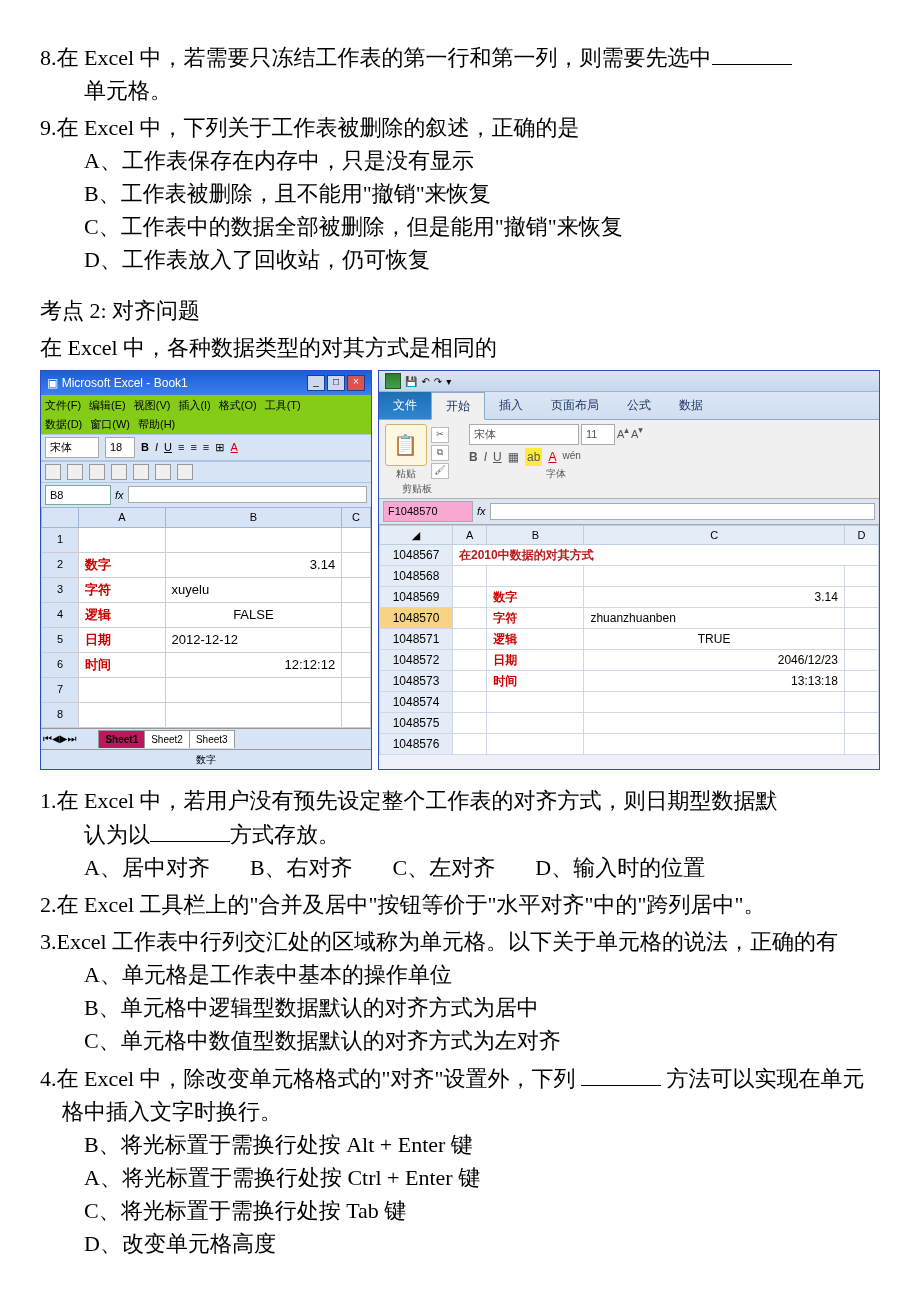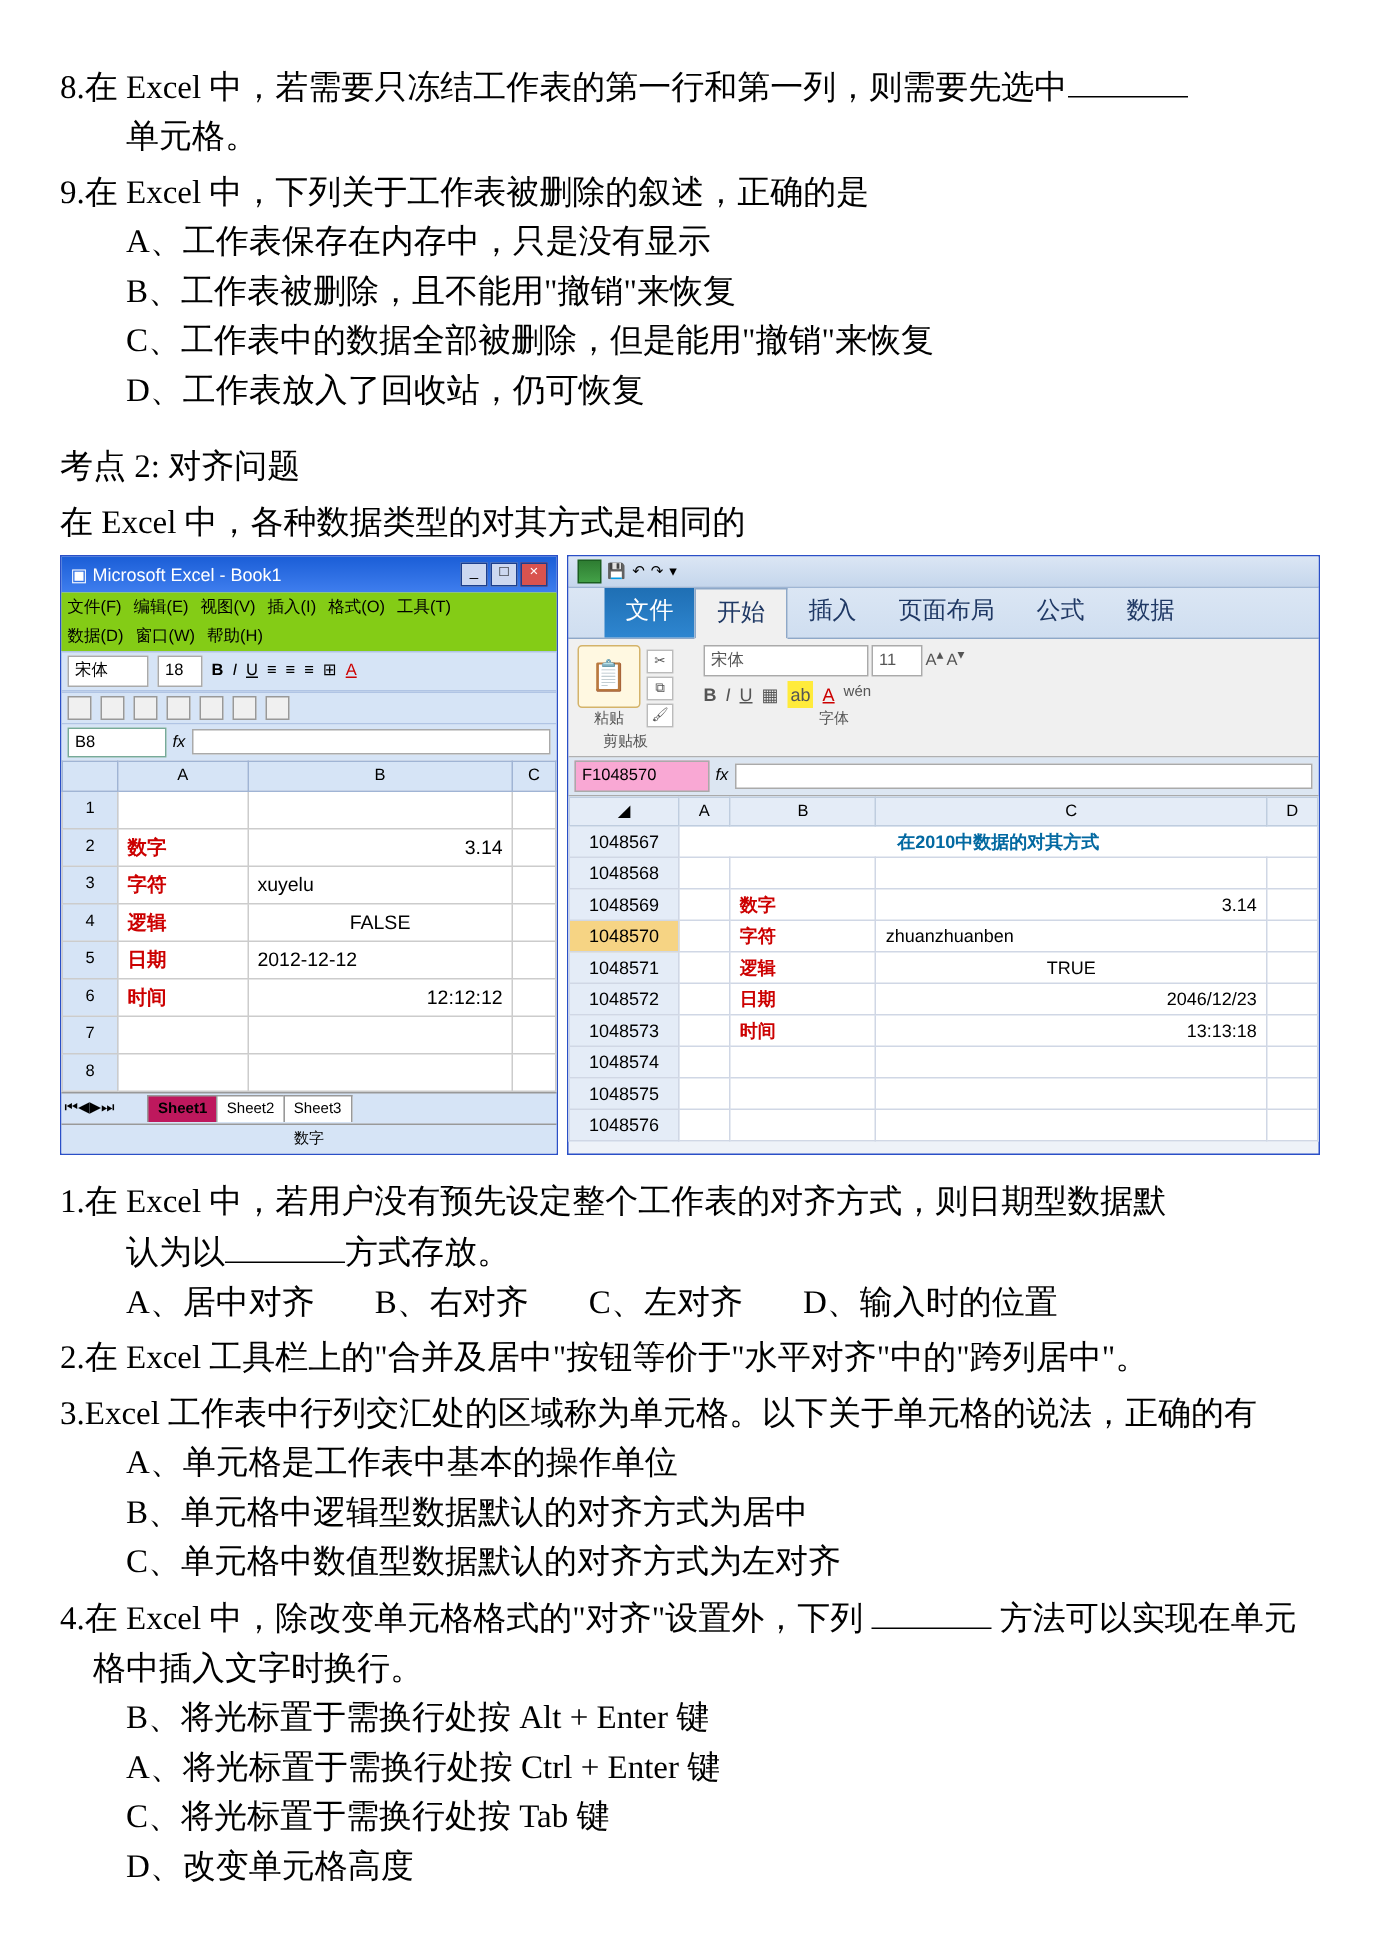--- a/index.html
+++ b/index.html
@@ -35,38 +35,38 @@
   .grid2003 td { border:1px solid #ccc; padding:2px 6px; height:20px;}
   .rowhead { background:#d6e4f6; border:1px solid #a0b4d4; text-align:center; font-size:11px; width:24px;}
   .red { color:#c00; font-weight:bold;}
   .sheet-tabs { display:flex; background:#d6e4f6; font-size:10px; border-top:1px solid #999; padding:1px 2px; gap:0; align-items:center;}
   .sheet-tab { background:#fff; border:1px solid #999; border-bottom:none; padding:1px 6px; margin-right:-1px;}
   .sheet-tab.active { background:#be185d; font-weight:bold;margin-left:22px;}
   .statusbar { background:#d6e4f6; font-size:10px; padding:2px 6px; text-align:center; border-top:1px solid #999;}
   
   .qat { background:linear-gradient(#dbe6f4,#c5d6ec); font-size:10px; padding:2px 6px; display:flex; align-items:center; gap:4px; border-bottom:1px solid #9fb6d4;}
   .qat .qicon { width:14px; height:14px; background:linear-gradient(#2e7d32,#43a047); border:1px solid #1b5e20;}
-  .ribbon-tabs { background:linear-gradient(#dbe6f4,#cfdef0); display:flex; font-size:16px; border-bottom:1px solid #8ea8c8;padding-left:24px;}
+  .ribbon-tabs { background:linear-gradient(#dbe6f4,#cfdef0); display:flex; font-size:12px; border-bottom:1px solid #8ea8c8;}
   .rtab { padding:4px 14px; color:#1f3864;}
   .rtab.file { background:linear-gradient(#1f6fb4,#2e86d0); color:#fff;}
   .rtab.active { background:#f0f0f0; border:1px solid #8ea8c8; border-bottom-color:#f0f0f0; margin-bottom:-1px;}
   .ribbon { background:#f0f0f0; display:flex; padding:4px 6px 2px 6px; gap:20px; border-bottom:1px solid #b0b0b0;}
   .rgroup { display:flex; flex-direction:column; align-items:center; font-size:10px; color:#555;}
   .rgroup .gbody { display:flex; gap:2px; flex-wrap:wrap; align-items:center;}
   .bigbtn { width:40px; height:40px; background:#fff8e1; border:1px solid #d4b36a; border-radius:3px; display:flex; align-items:center; justify-content:center; font-size:20px;}
   .smbtn { width:16px; height:14px; border:1px solid #bbb; background:#fff; font-size:9px; text-align:center; line-height:12px;}
   .fontbox { border:1px solid #aaa; background:#fff; font-size:11px; padding:1px 4px;}
   .fxbar2010 { display:flex; align-items:center; background:#dce6f2; padding:2px 4px; gap:4px; border-bottom:1px solid #aaa;}
   .namebox2010 { background:#f9a8d4; border:1px solid #aaa; font-size:11px; padding:1px 4px; width:80px;}
   .grid2010 { background:#fff; font-size:12px; border-collapse:collapse; width:100%;}
   .grid2010 th { background:#e4ecf7; border:1px solid #bfcddf; font-weight:normal; padding:1px 0; font-size:11px;}
   .grid2010 td { border:1px solid #d0d7e5; padding:1px 6px; height:16px; font-size:12px;}
   .rowhead2010 { background:#e4ecf7; border:1px solid #bfcddf; text-align:center; font-size:10px; width:60px;}
   .rowhead2010.sel { background:#f6d484;}
-  .merged-title { color:#0369a1; font-weight:bold; text-align:center; font-family:"SimHei","黑体",sans-serif;}
+  .merged-title { color:#b91c1c; font-weight:bold; font-family:"SimHei","黑体",sans-serif;}
   .options-row { display:flex; gap:40px; margin-left:2em;}
 </style>
 </head>
 <body>
 
 <div class="q">
   <span>8.在 Excel 中，若需要只冻结工作表的第一行和第一列，则需要先选中</span><span class="blank"></span>
   <div class="indent"><span>单元格。</span></div>
 </div>
 

